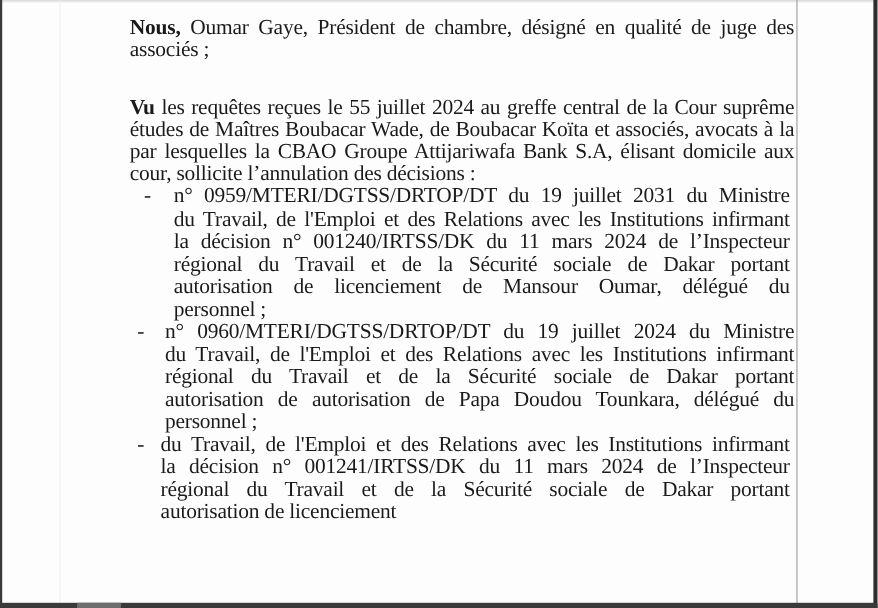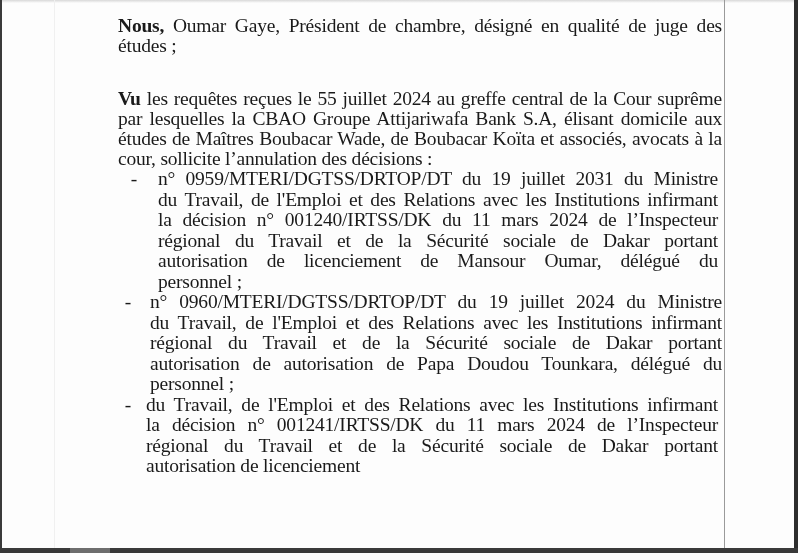--- a/index.html
+++ b/index.html
@@ -102,27 +102,27 @@
 
 <div class="viewport">
   <div class="top-shadow"></div>
   <div class="faint-line"></div>
   <div class="margin-line"></div>
 
   <div class="page">
 
     <p class="para">
       <span class="line"><b>Nous,</b> <span>Oumar Gaye, Président de chambre, désigné en qualité de juge des</span></span>
-      <span class="line last">études ;</span>
+      <span class="line last">associés ;</span>
     </p>
 
     <p class="para para2">
       <span class="line"><b>Vu</b> <span>les requêtes reçues le 55 juillet 2024 au greffe central de la Cour suprême</span></span>
+      <span class="line">études de Maîtres Boubacar Wade, de Boubacar Koïta et associés, avocats à la</span>
       <span class="line">par lesquelles la CBAO Groupe Attijariwafa Bank S.A, élisant domicile aux</span>
-      <span class="line">études de Maîtres Boubacar Wade, de Boubacar Koïta et associés, avocats à la</span>
       <span class="line last">cour, sollicite l’annulation des décisions :</span>
     </p>
 
     <ul class="decision-list">
       <li class="decision-item item1">
         <span class="dash">-</span>
         <span class="line">n° 0959/MTERI/DGTSS/DRTOP/DT du 19 juillet 2031  du Ministre</span>
         <span class="line">du Travail, de l'Emploi et des Relations avec les Institutions infirmant</span>
         <span class="line">la décision n° 001240/IRTSS/DK du 11 mars 2024 de l’Inspecteur</span>
         <span class="line">régional du Travail et de la Sécurité sociale de Dakar portant</span>

